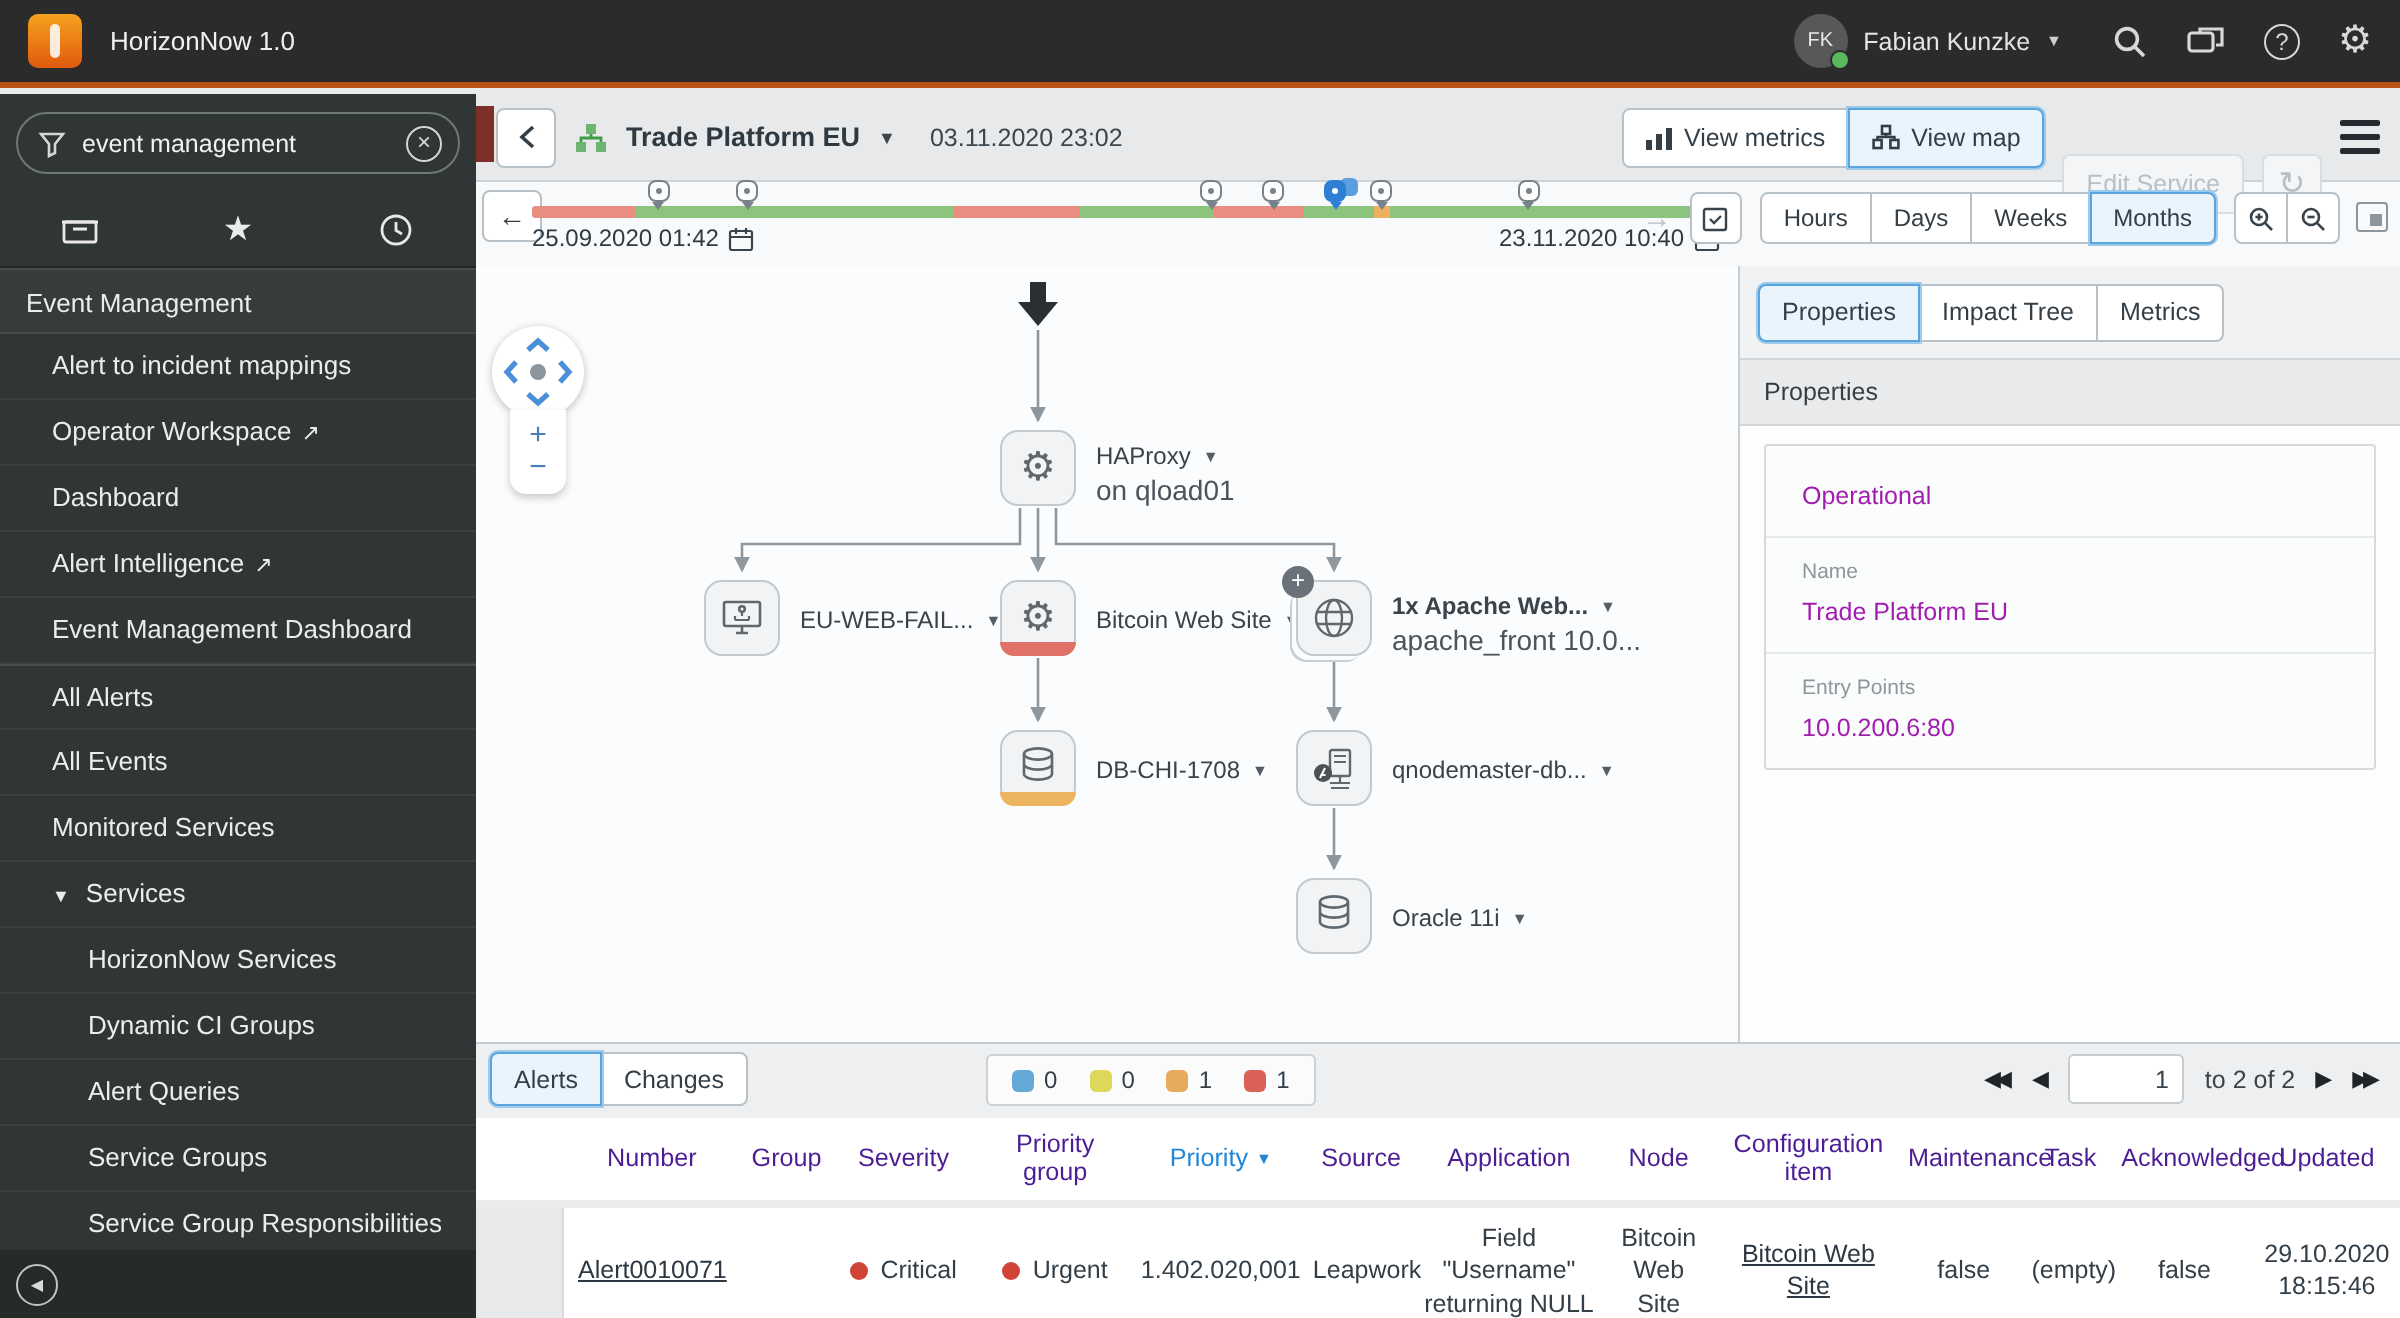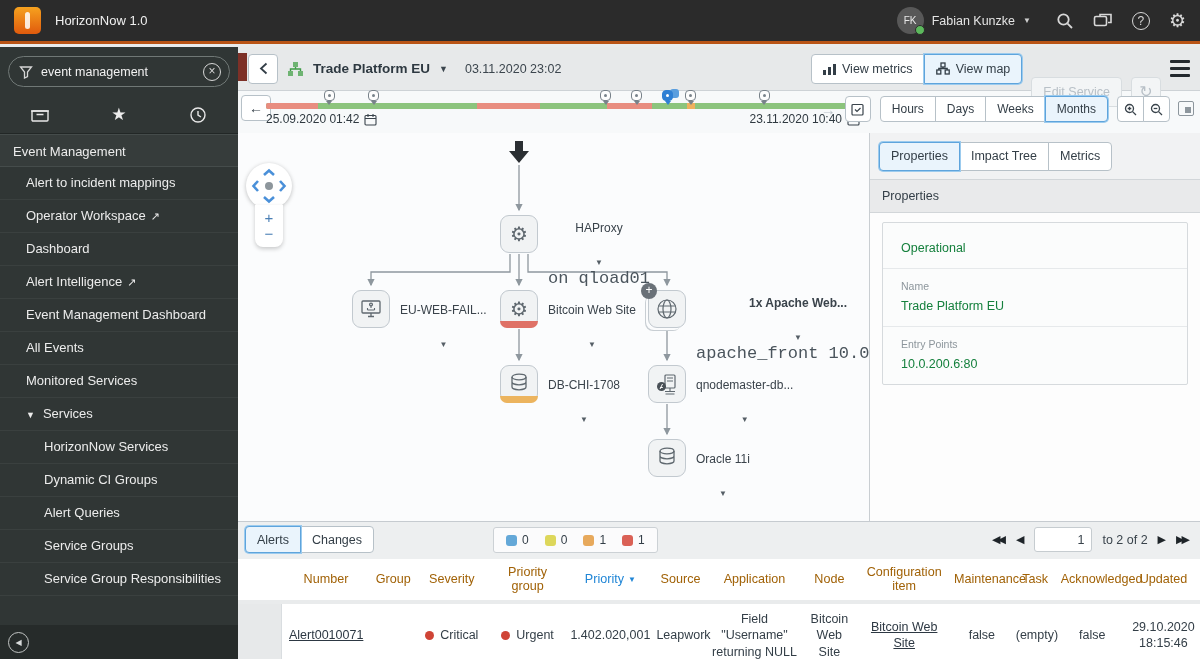--- a/index.html
+++ b/index.html
@@ -87,54 +87,54 @@
   .map-svg { position: absolute; left: 0; top: 0; }
   .compass { position: absolute; left: 8px; top: 30px; width: 46px; height: 46px; border-radius: 50%; background: #fff; box-shadow: 0 1px 4px rgba(0,0,0,0.25); display: flex; align-items: center; justify-content: center; }
   .zoomctl { position: absolute; left: 17px; top: 72px; width: 28px; height: 42px; background: #fff; border-radius: 0 0 8px 8px; box-shadow: 0 2px 4px rgba(0,0,0,0.2); display: flex; flex-direction: column; align-items: center; justify-content: center; gap: 2px; }
   .zoomctl span { color: #4a7fb5; font-size: 15px; line-height: 14px; }
   .node { position: absolute; width: 38px; height: 38px; background: #f1f3f4; border: 1px solid #c2c9cf; border-radius: 9px; display: flex; align-items: center; justify-content: center; }
   .node .tile-status { position: absolute; left: -1px; right: -1px; bottom: -1px; height: 7px; border-radius: 0 0 8px 8px; }
   .node.stacked { box-shadow: -3px 3px 0 -1px #fbfcfd, -4px 4px 0 -1px #c8ced3; }
   .node-badge { position: absolute; left: -8px; top: -8px; width: 16px; height: 16px; border-radius: 50%; background: #6a7178; color: #fff; font-size: 12px; line-height: 15px; text-align: center; }
   .node-gear { font-size: 20px; color: #5f686f; line-height: 1; }
   .nlabel { position: absolute; font-size: 12px; color: #3a434b; white-space: nowrap; }
-  .nlabel .row1 { display: flex; align-items: center; gap: 23px; flex-direction: column; }
+  .nlabel .row1 { display: flex; align-items: center; gap: 6px; }
   .nlabel .cd { font-size: 8px; color: #555e66; }
-  .nlabel .sub { font-size: 17px; color: #4a545c; margin-top: 2px; font-family: Liberation Mono, monospace; }
+  .nlabel .sub { font-size: 14px; color: #4a545c; margin-top: 2px; }
   .nlabel.b .lbl { font-weight: bold; }
   .entry-arrow { position: absolute; left: 269px; top: 6px; }
 
   
   .side-panel { position: absolute; top: 86px; left: 631px; right: 0; height: 388px; background: #fdfdfd; border-left: 1px solid #c9ced2; }
   .sp-tabs-row { height: 46px; background: #f1f2f3; display: flex; align-items: center; padding: 0 9px; }
   .sp-tabs-row .btn { height: 29px; }
   .sp-section { height: 34px; line-height: 33px; background: #e9eaeb; border-top: 1px solid #d2d6d9; border-bottom: 1px solid #d2d6d9; padding-left: 12px; font-size: 12.5px; color: #333e47; }
   .prop-card { margin: 9px 12px; background: #fbfcfc; border: 1px solid #d6dadd; border-radius: 2px; }
   .prop-card-title { padding: 15px 18px; font-size: 15.5px; color: #39434b; border-bottom: 1px solid #e1e5e7; }
   .prop-field { padding: 11px 18px 13px; }
   .prop-field + .prop-field { border-top: 1px solid #e6e9eb; }
   .prop-label { font-size: 10.5px; color: #8d969c; }
-  .prop-value { font-size: 12.5px; color: #15803d; margin-top: 7px; }
+  .prop-value { font-size: 12.5px; color: #a21caf; margin-top: 7px; }
 
   
   .bottom-panel { position: absolute; top: 474px; left: 0; right: 0; bottom: 0; background: #edeff0; border-top: 1px solid #c6cbd0; }
   .bp-tabs { position: relative; height: 37px; }
   .bp-tabs .seg { position: absolute; left: 7px; top: 4px; }
   .bp-tabs .btn { height: 27px; font-size: 12.5px; }
   .legend { position: absolute; left: 255px; top: 5px; height: 26px; display: flex; align-items: center; gap: 16px; padding: 0 12px; background: #fbfbfc; border: 1px solid #ccd1d5; border-radius: 3px; }
   .legend-item { display: flex; align-items: center; gap: 5px; font-size: 12px; color: #333e47; }
   .legend-sq { width: 11px; height: 11px; border-radius: 3px; display: inline-block; }
   .pager { position: absolute; right: 10px; top: 5px; display: flex; align-items: center; gap: 10px; font-size: 12.5px; color: #39434b; }
   .pg-btn { color: #1e2429; font-size: 11px; }
   .pg-btn.dbl { letter-spacing: -3px; margin-right: 3px; }
   .pager input { width: 58px; height: 25px; border: 1px solid #c6ccd0; border-radius: 3px; text-align: right; padding-right: 7px; font-size: 12.5px; font-family: inherit; color: #39434b; background: #fff; }
 
   .bp-table-wrap { position: absolute; top: 37px; left: 0; right: 0; bottom: 0; background: #fff; overflow: hidden; }
   table.alerts { width: 100%; border-collapse: collapse; table-layout: fixed; font-size: 12.5px; }
-  table.alerts th { font-weight: normal; font-size: 12.6px; color: #a16207; padding: 6px 3px 7px; text-align: center; background: #fff; }
+  table.alerts th { font-weight: normal; font-size: 12.6px; color: #4c1d95; padding: 6px 3px 7px; text-align: center; background: #fff; }
   table.alerts th.sorted { color: #2186d6; }
   table.alerts th .sort-caret { font-size: 8px; vertical-align: 1px; margin-left: 4px; }
   table.alerts td { padding: 7px 3px; text-align: center; vertical-align: middle; line-height: 1.3; }
   table.alerts tbody tr { border-top: 4px solid #e9ebec; }
   td.selcol { background: #e7e9ea; border-right: 1px solid #d9dde0; }
   .tbl-link { text-decoration: underline; color: #2d3843; }
   .dot { width: 9px; height: 9px; border-radius: 50%; display: inline-block; margin-right: 6px; vertical-align: -1px; }
   td.desc, th.desc { text-align: left; }
 </style>
 </head>
@@ -193,20 +193,21 @@
         </svg>
     </span>
   </div>
   <div class="sb-menu">
     <div class="sb-header">Event Management</div>
     <div class="sb-item"><span>Alert to incident mappings</span></div>
     <div class="sb-item"><span>Operator Workspace</span><span class="ext">↗</span></div>
     <div class="sb-item"><span>Dashboard</span></div>
     <div class="sb-item"><span>Alert Intelligence</span><span class="ext">↗</span></div>
     <div class="sb-item"><span>Event Management Dashboard</span></div>
+    <div class="sb-item divider-top"><span>All Alerts</span></div>
     <div class="sb-item"><span>All Events</span></div>
     <div class="sb-item"><span>Monitored Services</span></div>
     <div class="sb-item"><span class="svc-caret">▼</span><span>Services</span></div>
     <div class="sb-item indent"><span>HorizonNow Services</span></div>
     <div class="sb-item indent"><span>Dynamic CI Groups</span></div>
     <div class="sb-item indent"><span>Alert Queries</span></div>
     <div class="sb-item indent"><span>Service Groups</span></div>
     <div class="sb-item indent"><span>Service Group Responsibilities</span></div>
   </div>
   <div class="sb-footer">

